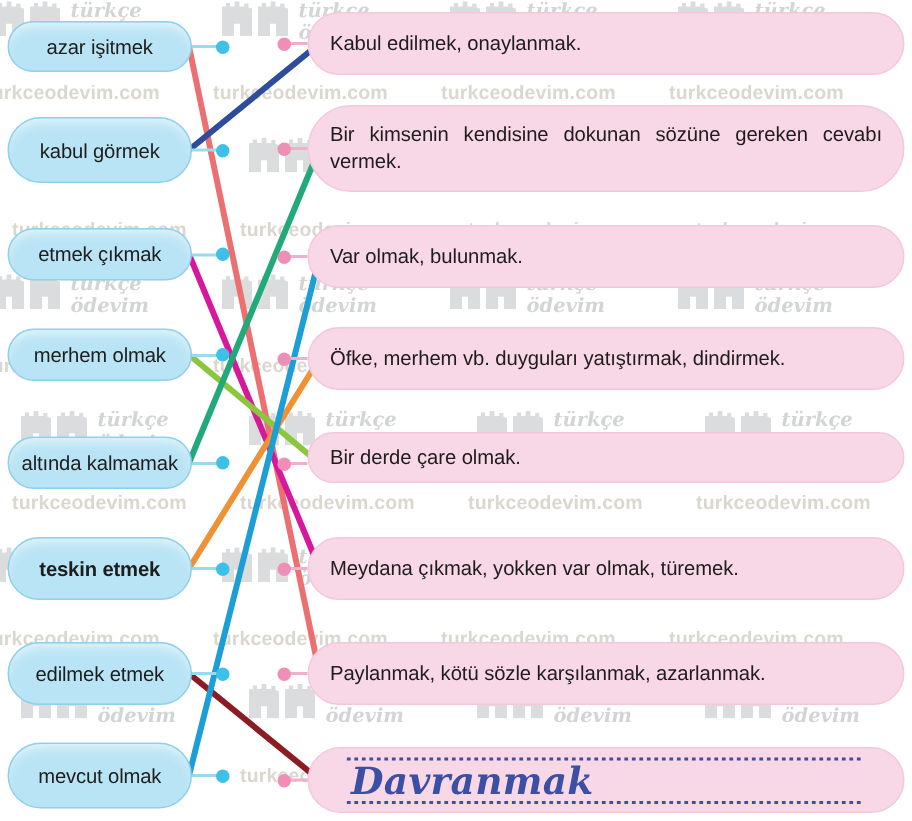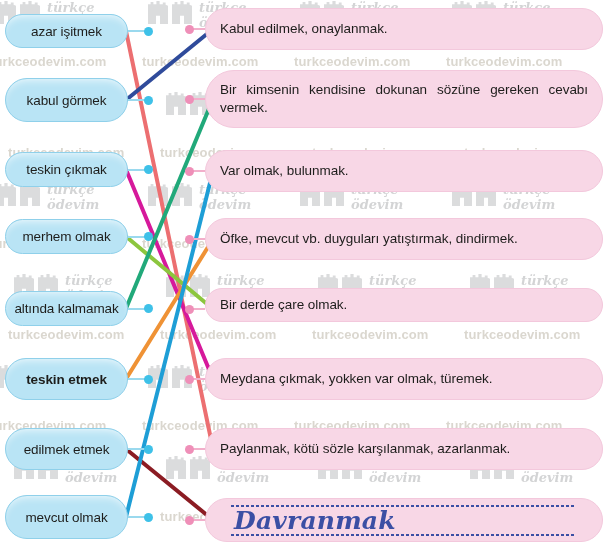--- a/index.html
+++ b/index.html
@@ -436,21 +436,21 @@
     </svg>
 
   <div class="col-left">
     <div class="pill left" style="top:14px;height:34px;">
       <span class="txt">azar işitmek</span>
     </div>
     <div class="pill left" style="top:78px;height:44px;">
       <span class="txt">kabul görmek</span>
     </div>
     <div class="pill left" style="top:152px;height:35px;">
-      <span class="txt">teskin çıkmak</span>
+      <span class="txt">etmek çıkmak</span>
     </div>
     <div class="pill left" style="top:219px;height:35px;">
       <span class="txt">merhem olmak</span>
     </div>
     <div class="pill left" style="top:291px;height:35px;justify-content:center;">
       <span class="txt">altında kalmamak</span>
     </div>
     <div class="pill left" style="top:358px;height:42px;font-weight:bold;">
       <span class="txt">teskin etmek</span>
     </div>
@@ -466,21 +466,21 @@
     <div class="pill right" style="top:8px;height:42px;">
       <span class="txt">Kabul edilmek, onaylanmak.</span>
     </div>
     <div class="pill right" style="top:70px;height:58px;">
       <span class="txt justify">Bir kimsenin kendisine dokunan sözüne gereken cevabı vermek.</span>
     </div>
     <div class="pill right" style="top:150px;height:42px;">
       <span class="txt">Var olmak, bulunmak.</span>
     </div>
     <div class="pill right" style="top:218px;height:42px;">
-      <span class="txt">Öfke, mevcut vb. duyguları yatıştırmak, dindirmek.</span>
+      <span class="txt">Öfke, merhem vb. duyguları yatıştırmak, dindirmek.</span>
     </div>
     <div class="pill right" style="top:288px;height:34px;">
       <span class="txt">Bir derde çare olmak.</span>
     </div>
     <div class="pill right" style="top:358px;height:42px;">
       <span class="txt">Meydana çıkmak, yokken var olmak, türemek.</span>
     </div>
     <div class="pill right" style="top:428px;height:42px;">
       <span class="txt">Paylanmak, kötü sözle karşılanmak, azarlanmak.</span>
     </div>

